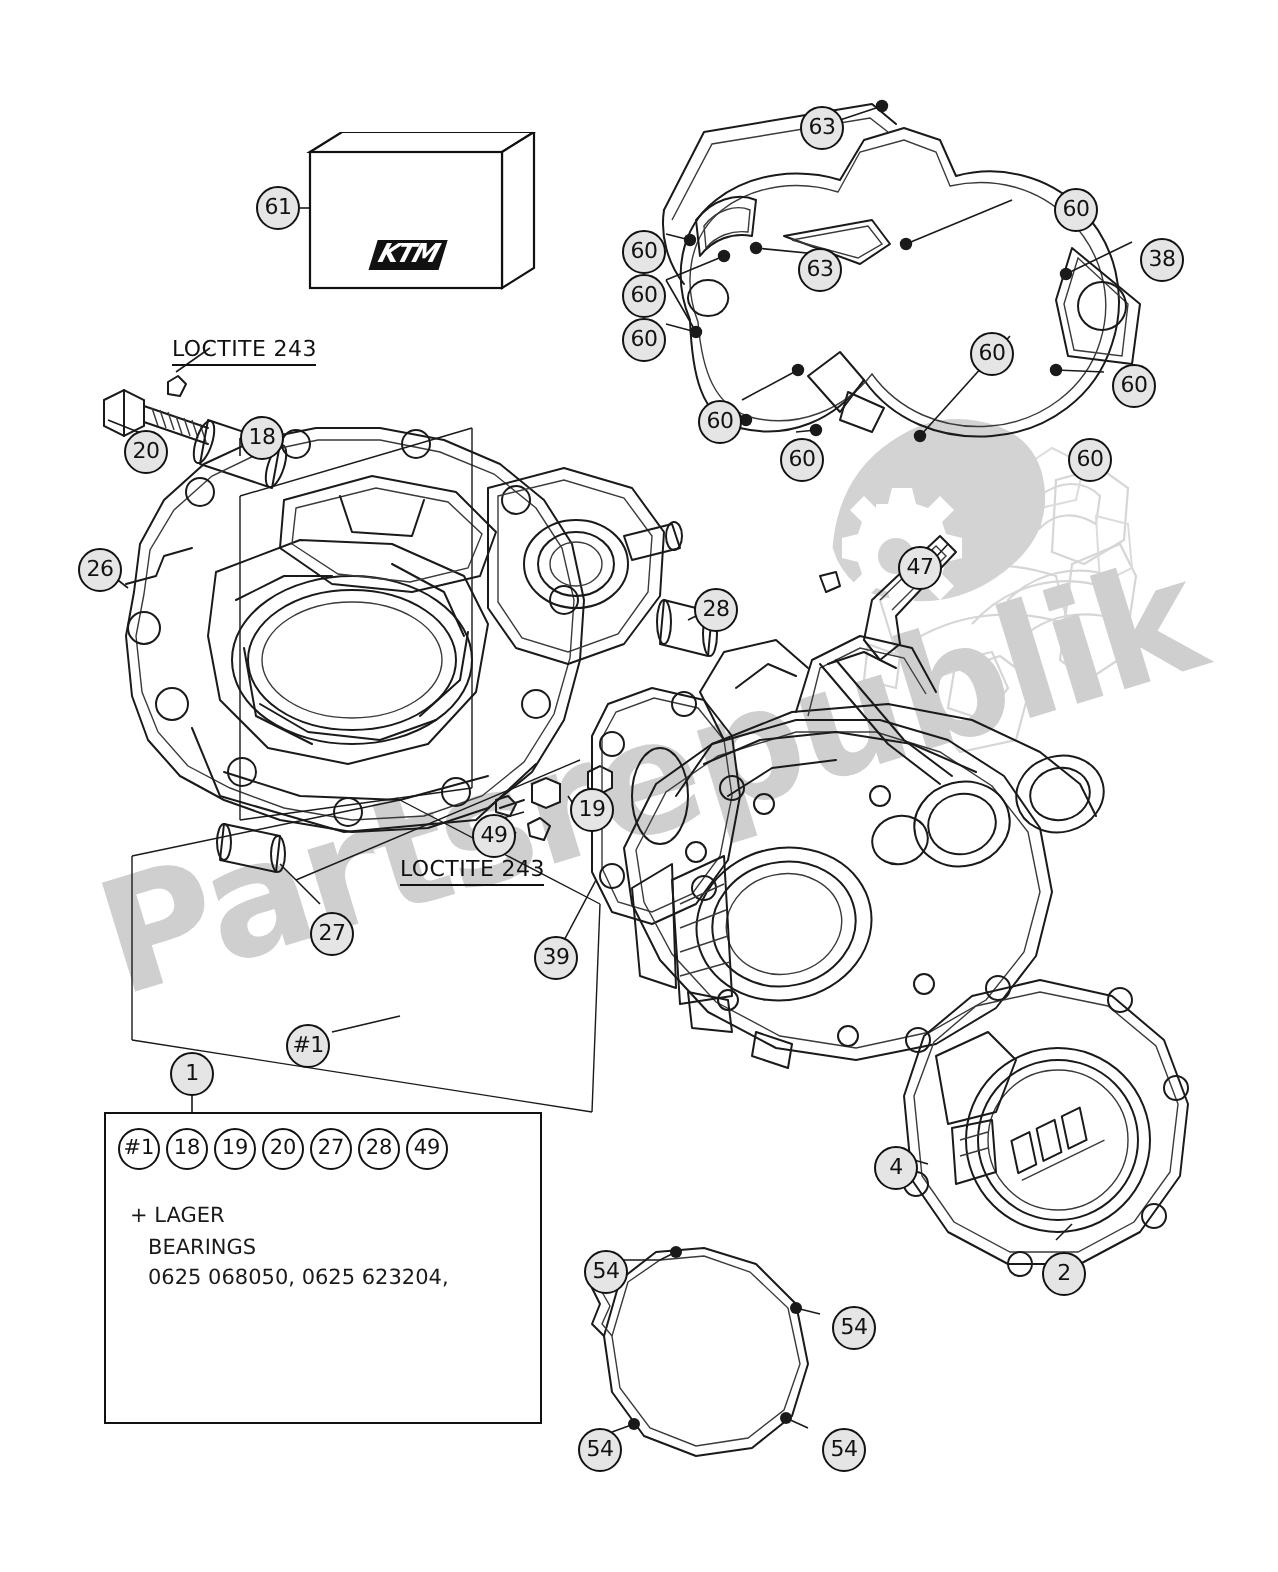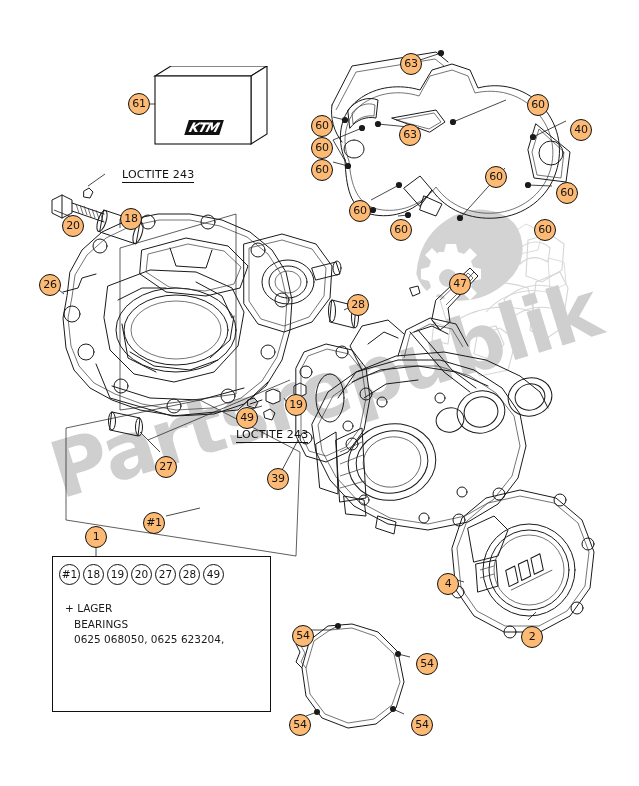--- a/index.html
+++ b/index.html
@@ -51,40 +51,39 @@
     transform-origin: 0 0;
     white-space: nowrap;
   }
   
   .callout {
     position: absolute;
     width: 22px;
     height: 22px;
     border: 1.3px solid #121212;
     border-radius: 50%;
-    background: #fdba74;
+    background: #e5e5e5;
     color: #121212;
     font-family: "DejaVu Sans", sans-serif;
     font-size: 11px;
     line-height: 20px;
     text-align: center;
     box-sizing: border-box;
     letter-spacing: -0.3px;
   }
   
   .note {
     position: absolute;
     font-family: "DejaVu Sans", sans-serif;
     font-size: 11px;
     color: #111111;
     letter-spacing: 0.2px;
     white-space: nowrap;
     border-bottom: 1.2px solid #111111;
     padding-bottom: 1px;
-    margin-left: 36px;
   }
   
   #gasket-box {
     position: absolute;
     left: 155px;
     top: 76px;
     width: 98px;
     height: 68px;
   }
   #gasket-box .label {
@@ -569,21 +568,21 @@
     <div id="notes-layer">
         <div class="note" style="left: 86px; top: 168px;">LOCTITE 243</div>
         <div class="note" style="left: 200px; top: 428px;">LOCTITE 243</div>
       </div>
 
     <div id="callout-layer">
         <div class="callout" style="left: 128px; top: 93px;">61</div>
         <div class="callout" style="left: 400px; top: 53px;">63</div>
         <div class="callout" style="left: 527px; top: 94px;">60</div>
         <div class="callout" style="left: 311px; top: 115px;">60</div>
-        <div class="callout" style="left: 570px; top: 119px;">40</div>
+        <div class="callout" style="left: 570px; top: 119px;">38</div>
         <div class="callout" style="left: 399px; top: 124px;">63</div>
         <div class="callout" style="left: 311px; top: 137px;">60</div>
         <div class="callout" style="left: 311px; top: 159px;">60</div>
         <div class="callout" style="left: 485px; top: 166px;">60</div>
         <div class="callout" style="left: 556px; top: 182px;">60</div>
         <div class="callout" style="left: 349px; top: 200px;">60</div>
         <div class="callout" style="left: 390px; top: 219px;">60</div>
         <div class="callout" style="left: 534px; top: 219px;">60</div>
         <div class="callout" style="left: 120px; top: 208px;">18</div>
         <div class="callout" style="left: 62px; top: 215px;">20</div>

